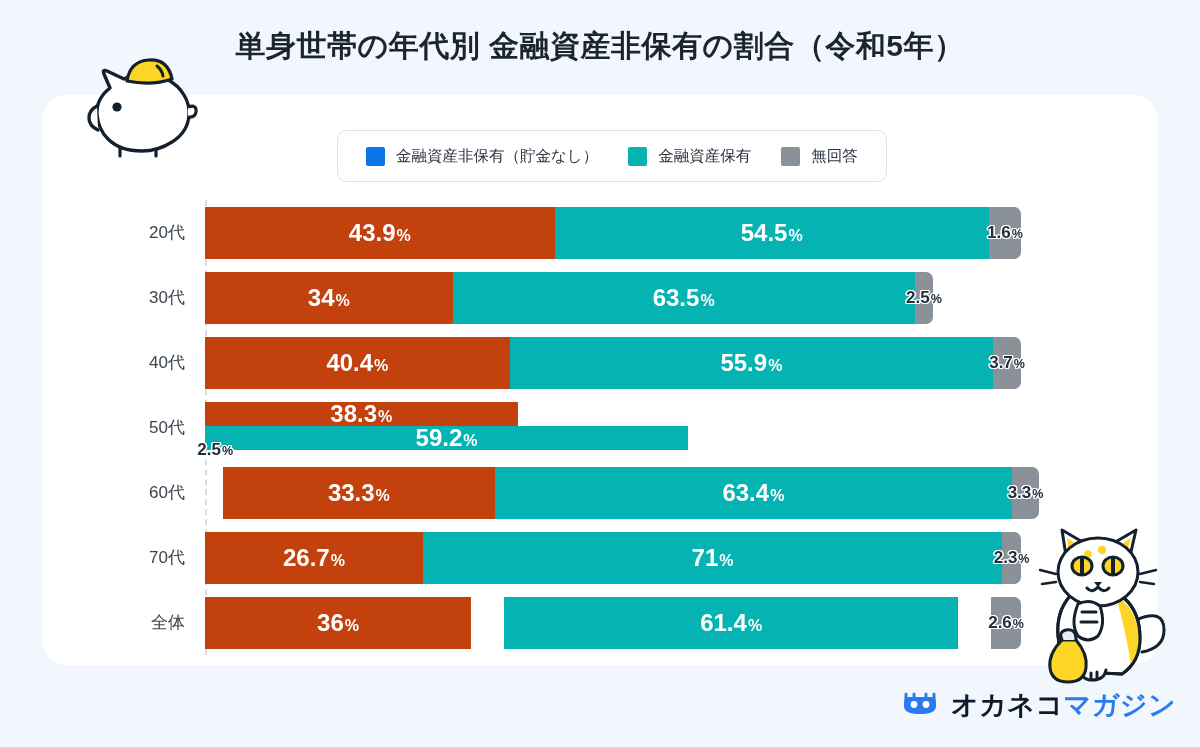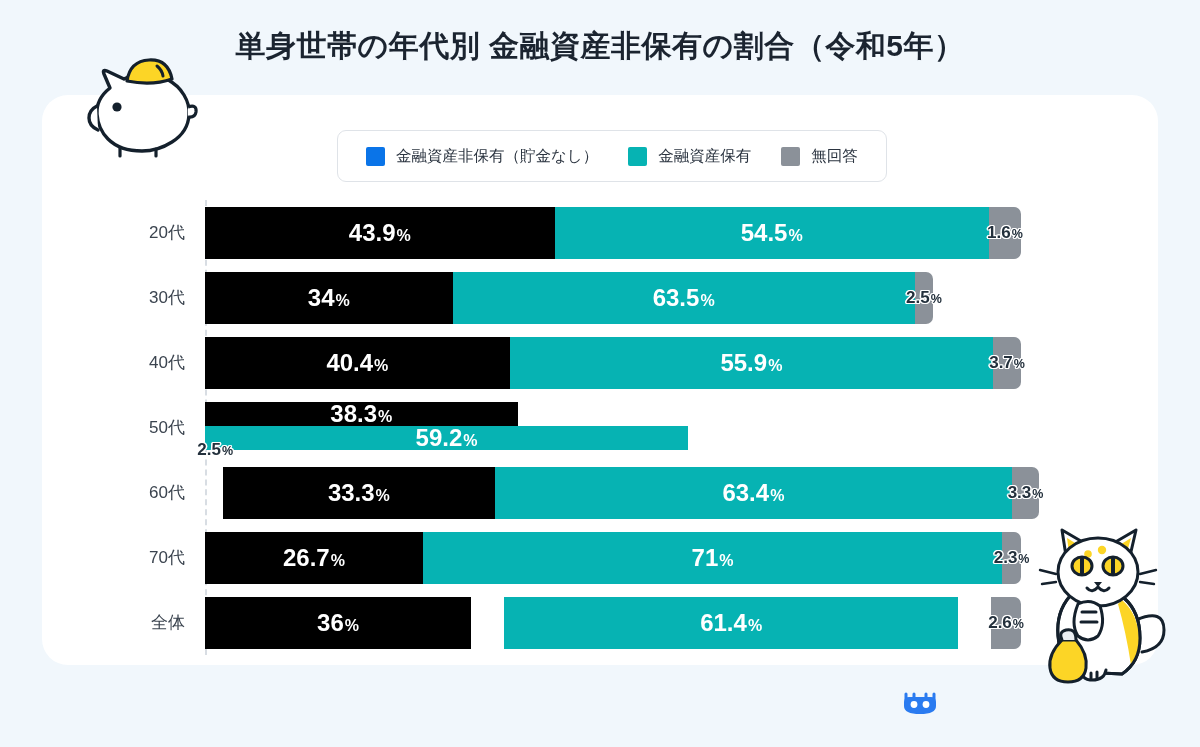--- a/index.html
+++ b/index.html
@@ -142,21 +142,21 @@
     align-items: stretch;
     flex: none;
   }
   .seg {
     position: relative;
     display: flex;
     align-items: center;
     justify-content: center;
     box-sizing: border-box;
   }
-  .seg-blue  { background: #000000; }
+  .seg-blue  { background: #c2410c; }
   .seg-teal  { background: #06b3b3; }
   .seg-gray  {
     background: #8b9199;
     border-top-right-radius: 7px;
     border-bottom-right-radius: 7px;
   }
   .seg-val {
     color: #ffffff;
     font-weight: bold;
     font-size: 24px;
@@ -349,20 +349,23 @@
 
 <div class="logo">
   <span class="logo-mark">
     <svg viewBox="0 0 40 26" width="40" height="26">
       <path d="M6 4 L6 9 M14 4 L14 9 M26 4 L26 9 M34 4 L34 9" stroke="#2a7bf0" stroke-width="3" stroke-linecap="round"></path>
       <path d="M4 12 Q4 7 9 7 L31 7 Q36 7 36 12 L36 16 Q36 24 20 24 Q4 24 4 16 Z" fill="#2a7bf0"></path>
       <circle cx="14" cy="14.5" r="3.4" fill="#ffffff"></circle>
       <circle cx="26" cy="14.5" r="3.4" fill="#ffffff"></circle>
     </svg>
   </span>
+  <span class="logo-text">
+    <span class="logo-main">オカネコ</span><span class="logo-sub">マガジン</span>
+  </span>
 </div>
 
 <div class="cat">
   <svg viewBox="0 0 165 175" width="165" height="175">
     <g stroke="#14202c" stroke-width="3" stroke-linejoin="round" stroke-linecap="round" fill="#ffffff">
 
       <path d="M118 108 Q146 96 146 118 Q146 136 124 140"></path>
 
       <path d="M52 84 Q38 100 40 124 Q42 150 62 160 L104 162 Q122 150 122 126 Q122 100 106 86 Z"></path>
 

